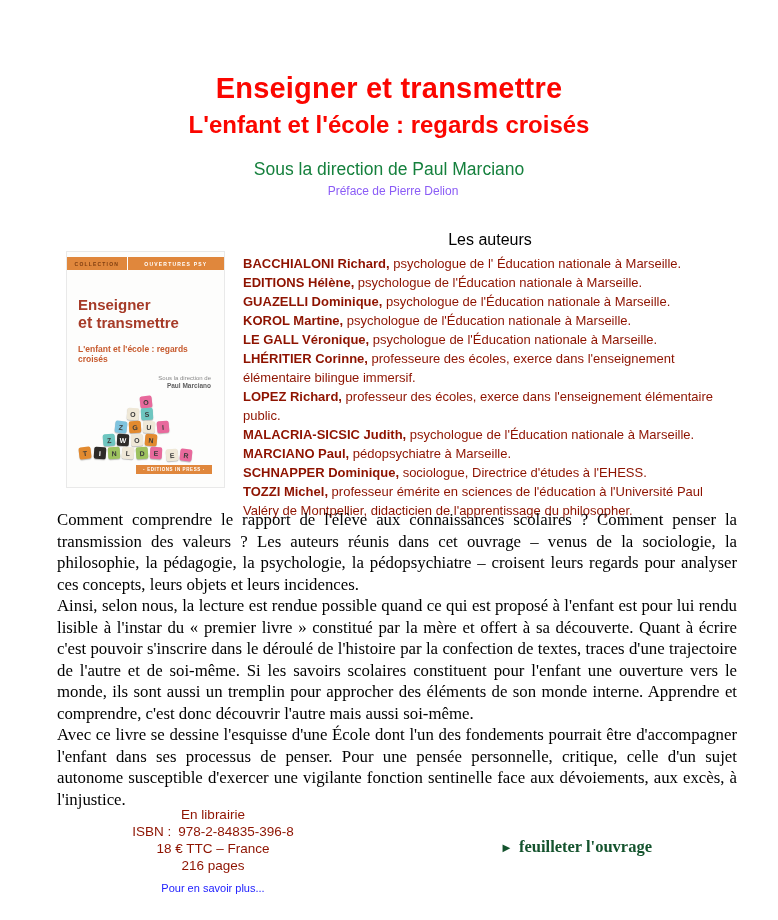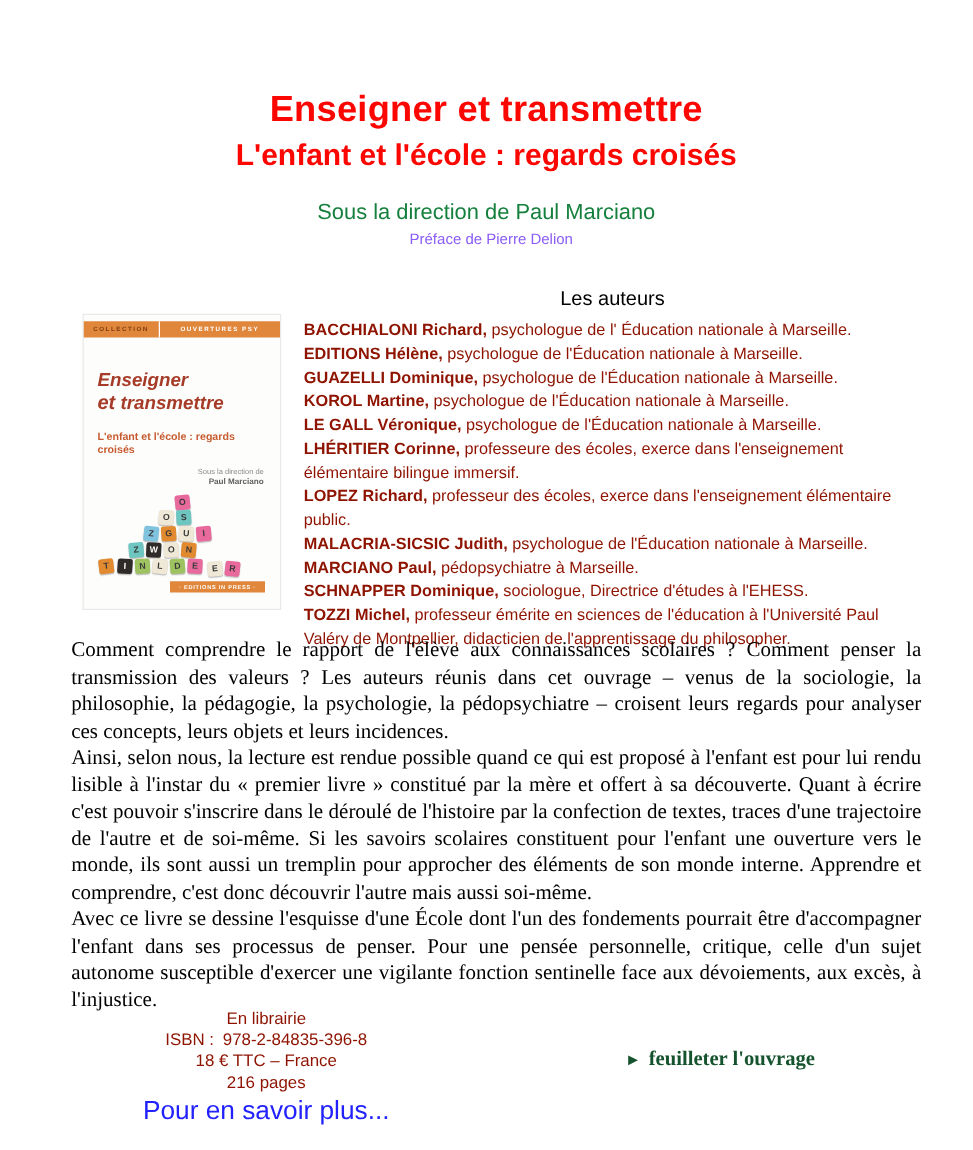--- a/index.html
+++ b/index.html
@@ -19,21 +19,21 @@
   
   .cover { position:absolute; left:67px; top:252px; width:157px; height:235px;
            background:#fdfdfc; box-shadow:0 0 0 1px #e9e9e9; }
   .cover-banner { position:absolute; top:5px; left:0; right:0; height:13px;
                   background:#e0873c; display:flex; }
   .cover-banner .seg { display:flex; align-items:center; justify-content:center;
                   font-size:5px; font-weight:bold; letter-spacing:1.2px; }
   .cover-banner .seg.left  { width:38%; color:#7e3d10; border-right:1.5px solid #ffffff; }
   .cover-banner .seg.right { flex:1; color:#ffffff; }
   .cover-title { position:absolute; left:11px; top:44px; color:#a63b28;
-                 font-weight:bold; font-size:15px; line-height:18px;font-style:italic; }
+                 font-weight:bold; font-size:15px; line-height:18px; }
   .cover-title .et { font-size:16px; font-weight:bold; }
   .cover-subtitle { position:absolute; left:11px; top:92px; width:138px;
                  color:#c75b2f; font-weight:bold; font-size:8.5px; }
   .cover-direction { position:absolute; right:13px; top:122px; text-align:right;
                  color:#8a8a8a; font-size:6px; line-height:8px; }
   .cover-direction .dir-name { color:#5f5f5f; font-weight:bold; font-size:6.5px; }
   .blocks { position:absolute; left:0; top:142px; width:157px; height:70px; }
   .block  { position:absolute; width:12px; height:12px; border-radius:2px;
             display:flex; align-items:center; justify-content:center;
             font-size:7px; font-weight:bold; box-shadow:0 1px 1px rgba(0,0,0,.25); }
@@ -51,21 +51,21 @@
   .body-text { position:absolute; left:57px; top:509px; width:680px; color:#000;
                font-family:"Liberation Serif", serif; font-size:16.8px;
                line-height:21.5px; text-align:justify; }
   .body-text p { margin:0; }
 
   
   .purchase { position:absolute; left:58px; top:806px; width:310px; text-align:center;
               color:#8e1300; font-size:13.5px; line-height:17px; }
   .purchase .bold { font-weight:normal; }
   .purchase .isbn { margin-left:7px; }
-  .more-link { display:inline-block; margin-top:6px; color:#2222fe; font-size:21px;
+  .more-link { display:inline-block; margin-top:6px; color:#2222fe; font-size:11px;
                cursor:pointer; text-decoration:none; }
   .browse-link { position:absolute; left:452px; top:837px; width:200px; text-align:right;
                color:#14532d; font-family:"Liberation Serif", serif; font-weight:bold;
                font-size:16.5px; cursor:pointer; text-decoration:none; }
   .browse-link .arrow { font-size:13px; margin-right:6px; }
 </style>
 </head>
 <body>
 
 <div class="page">

